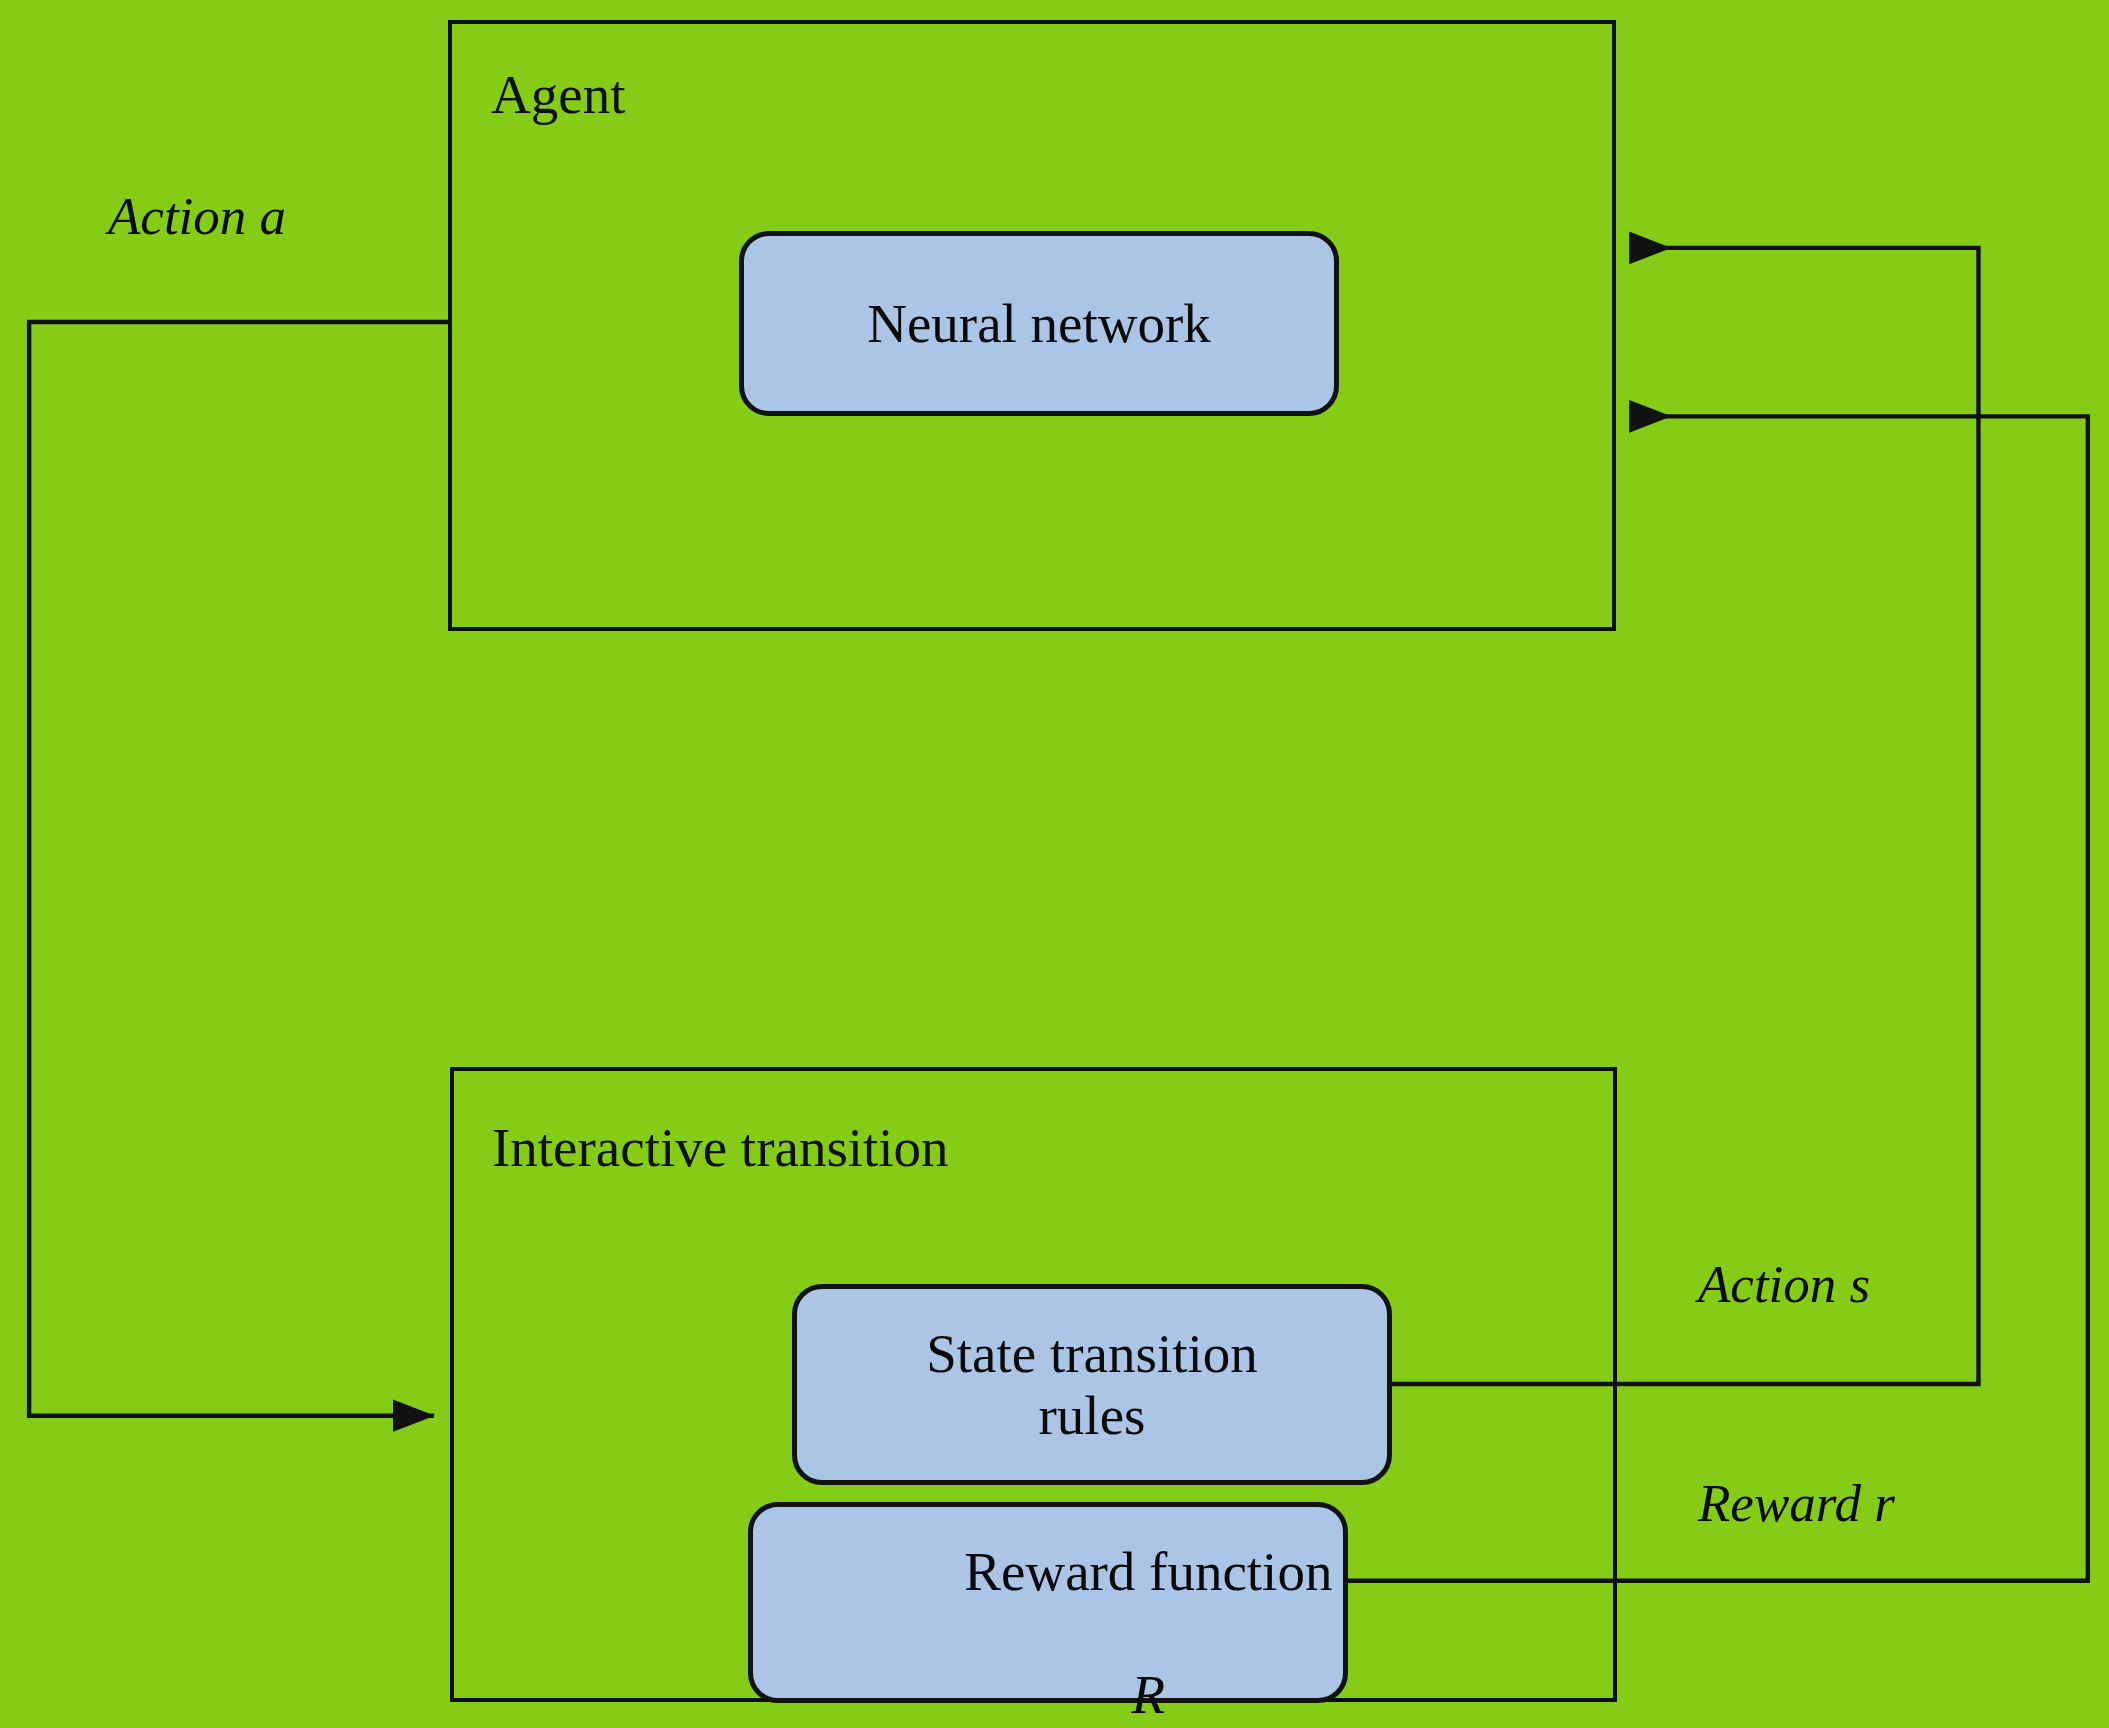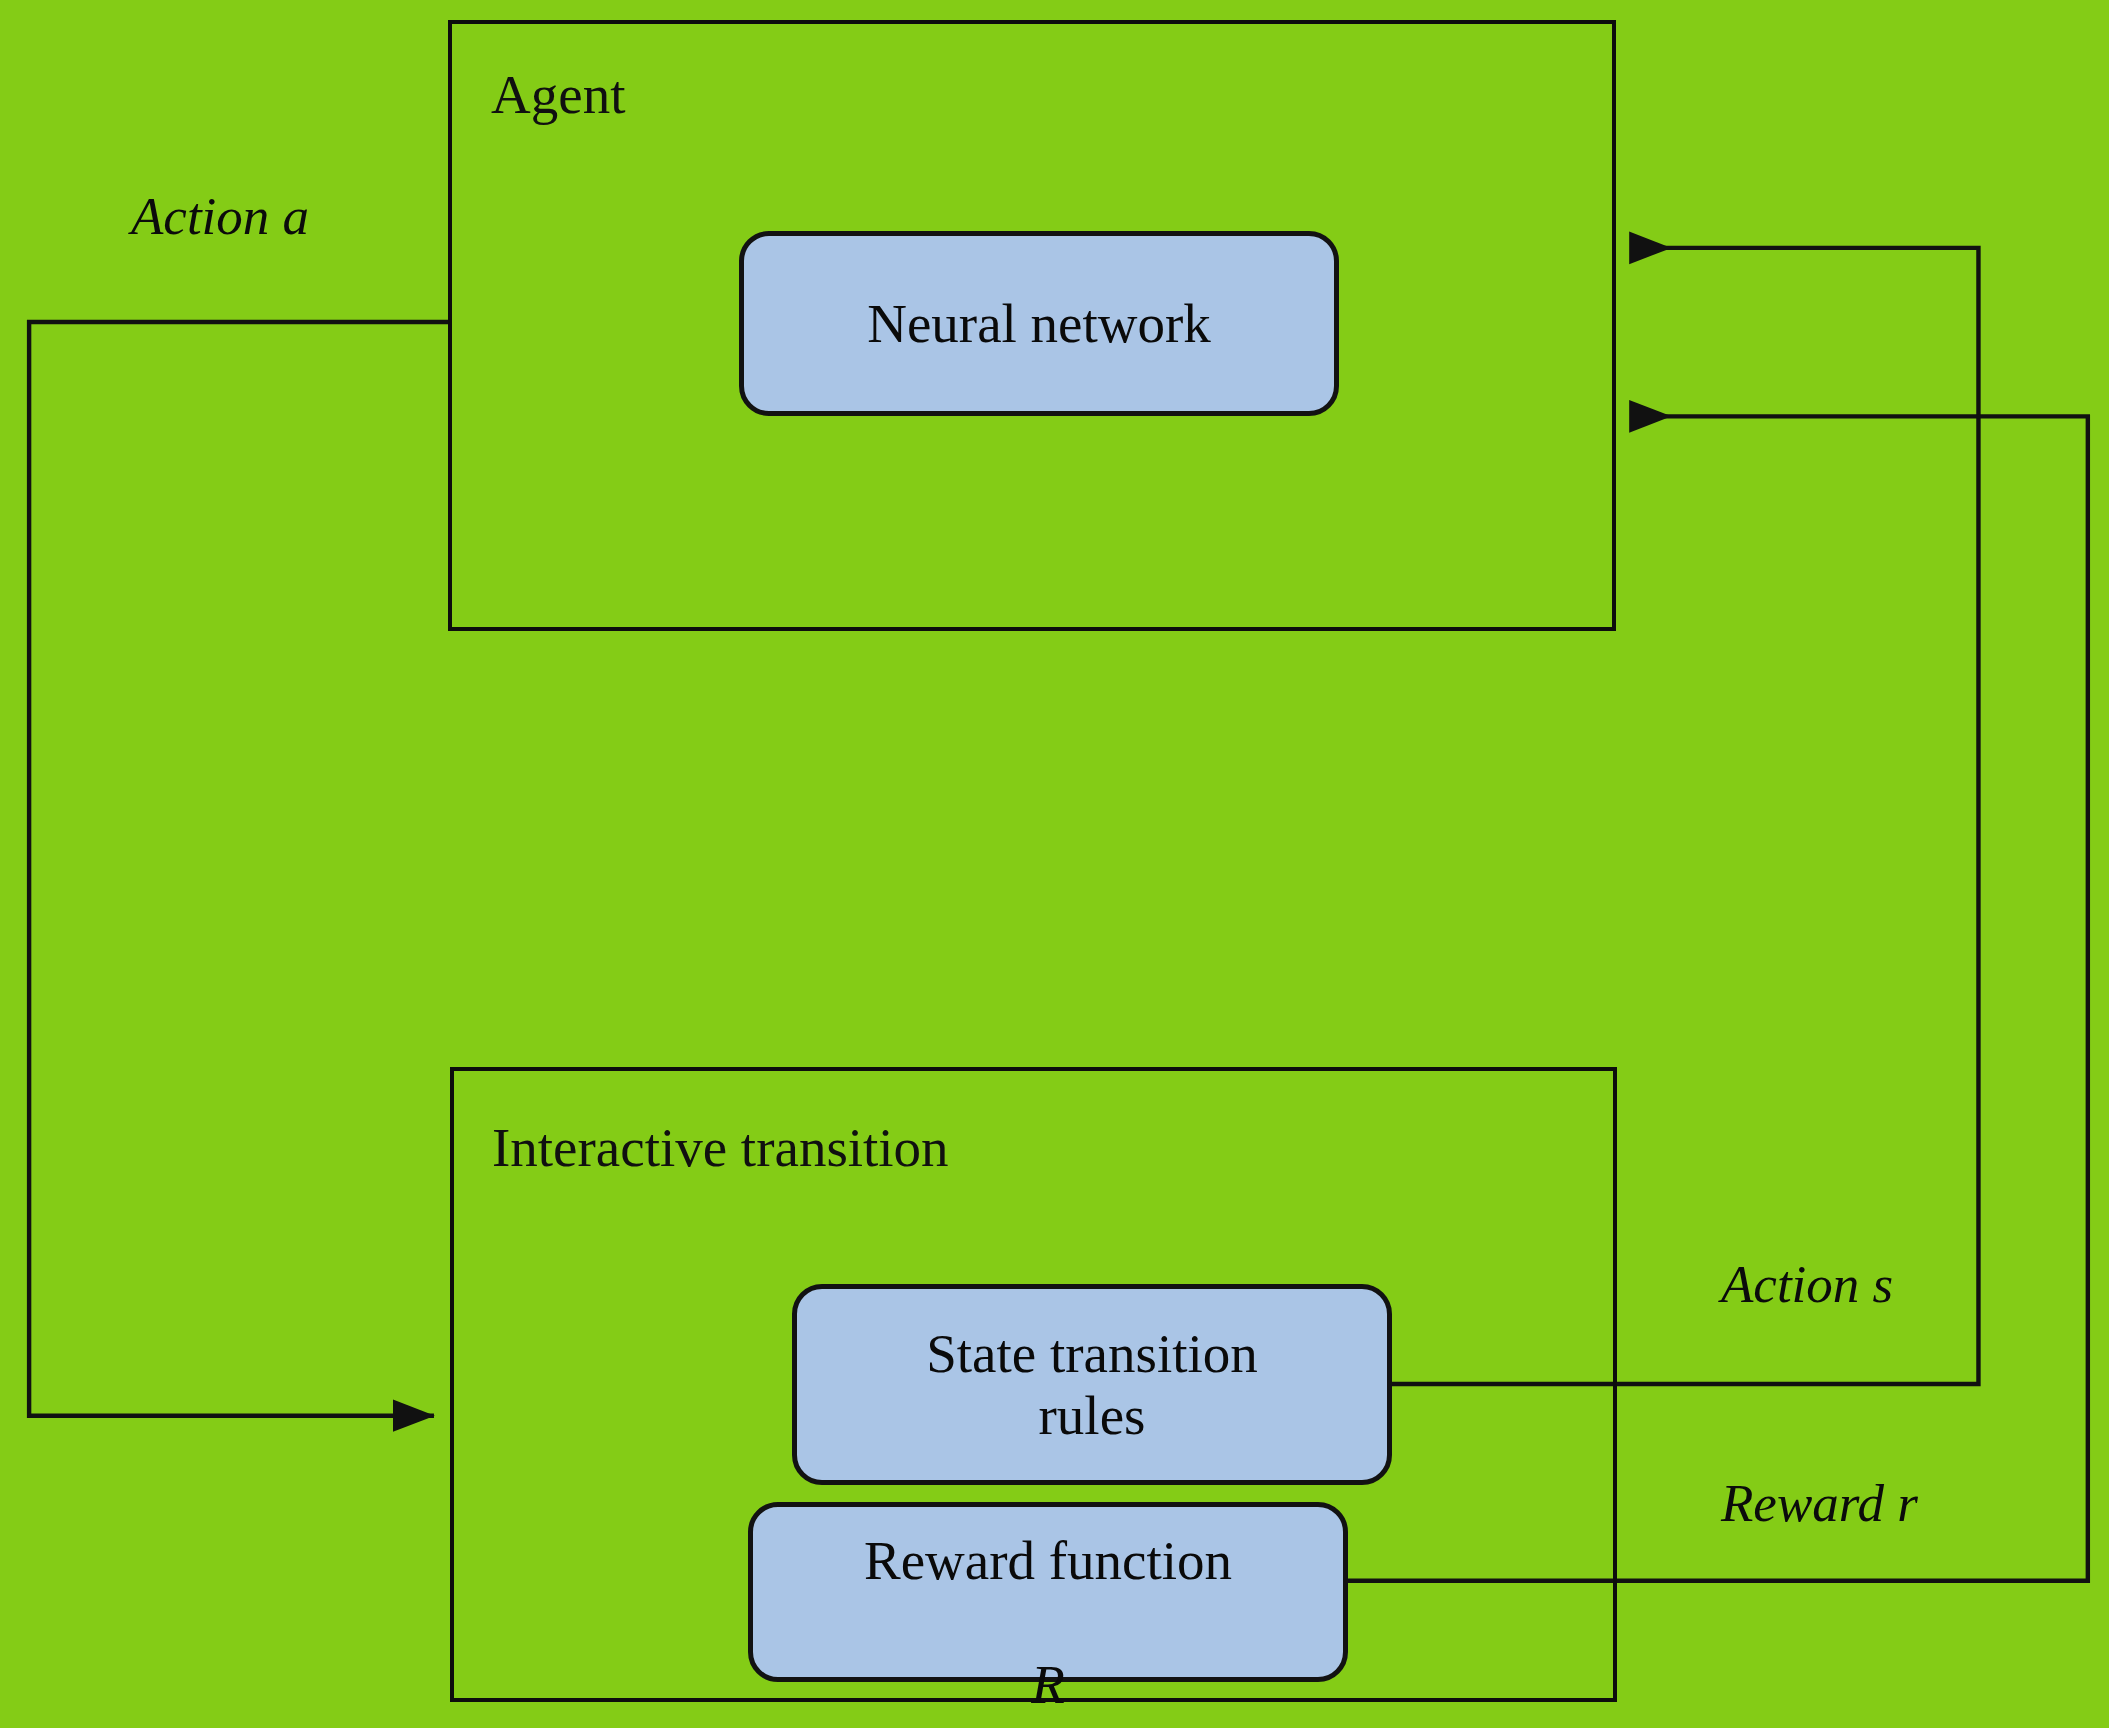--- a/index.html
+++ b/index.html
@@ -63,21 +63,20 @@
     font-style: italic;
   }
   .edge-label {
     position: absolute;
     font-family: "Liberation Serif", "DejaVu Serif", serif;
     font-style: italic;
     font-size: 53px;
     line-height: 1;
     color: #0b0b0b;
     white-space: nowrap;
-    margin-left: 23px;
   }
 </style>
 </head>
 <body>
 
 <div id="canvas">
 
   <svg id="wiring" viewBox="0 0 2391 1959" width="2109" height="1728" xmlns="http://www.w3.org/2000/svg">
     <defs>
       <marker id="arrow-left" markerWidth="10" markerHeight="10" refX="9.4" refY="4" orient="auto" markerUnits="strokeWidth">
@@ -109,21 +108,21 @@
   </div>
 
   <div class="outer-box" style="left:450px; top:1067px; width:1167px; height:635px;"></div>
   <div class="outer-title" style="left:492px; top:1119px;">Interactive transition</div>
 
   <div class="node-box" style="left:748px; top:1284px; width:600px; height:201px;margin-left:44px;">
     <span class="node-label">State transition
 rules</span>
   </div>
 
-  <div class="node-box" style="left:748px; top:1502px; width:600px; height:180px;">
+  <div class="node-box" style="left:748px; top:1502px; width:600px; height:201px;justify-content:flex-end;">
     <span class="node-label">
       <span>Reward function</span><br>
       <span class="sym">R</span>
     </span>
   </div>
 
   <div class="edge-label" style="left:108px; top:190px;">Action a</div>
 
   <div class="edge-label" style="left:1698px; top:1258px;">Action s</div>
 

